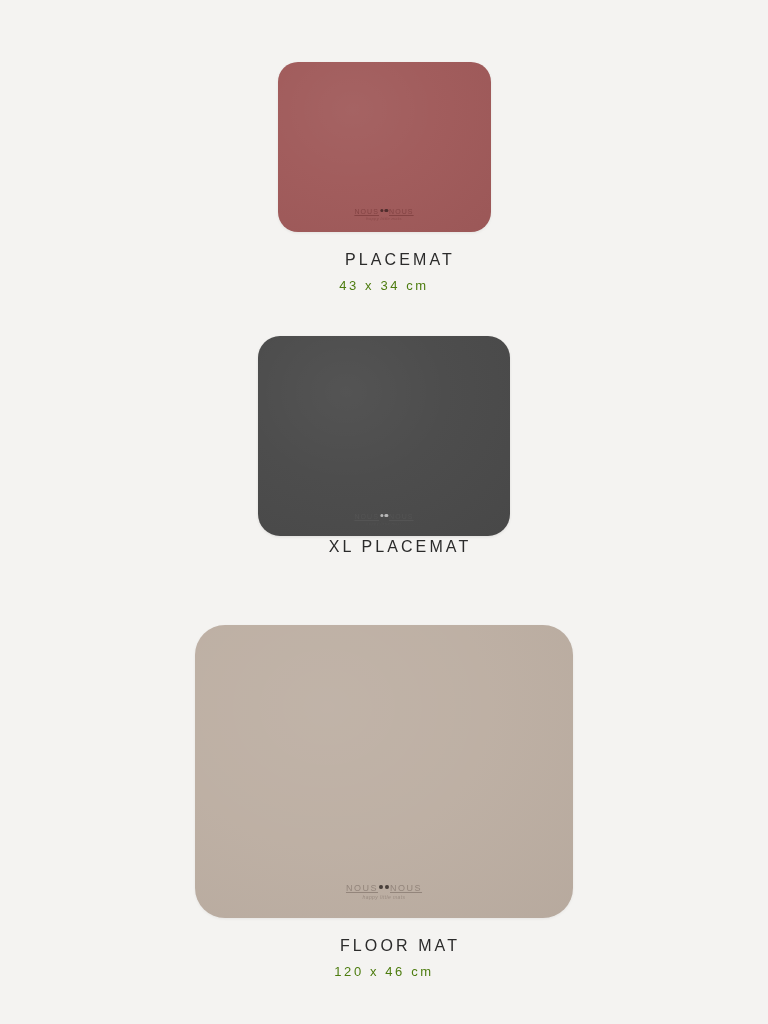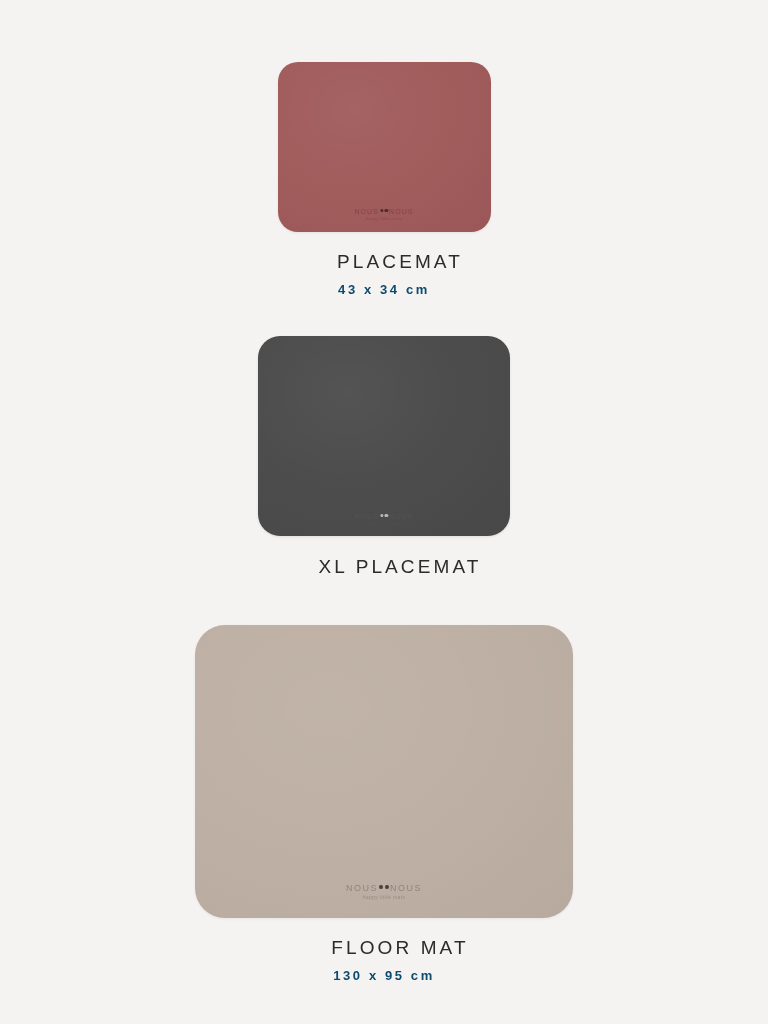--- a/index.html
+++ b/index.html
@@ -78,20 +78,21 @@
     display: flex;
     flex-direction: column;
     align-items: center;
     line-height: 1;
     z-index: 2;
   }
   .mat-logo-wordmark {
     display: flex;
     align-items: flex-start;
     white-space: nowrap;
+    text-decoration: underline;
   }
   .mat-logo-text {
     font-size: 7px;
     letter-spacing: 1.1px;
     font-weight: 400;
   }
   .mat-logo-face {
     position: relative;
     display: inline-block;
     width: 9px;
@@ -130,33 +131,33 @@
   .mat-floor-mat .mat-logo-face { width: 11px; height: 9px; }
   .mat-floor-mat .mat-logo-face .eye { width: 4.2px; height: 4.8px; }
   .mat-floor-mat .mat-logo-tagline { font-size: 5px; }
 
   
   .caption {
     text-align: center;
     width: 100%;
   }
   .caption-title {
-    font-size: 19px;
+    font-size: 16px;
     letter-spacing: 3.1px;
     color: #2b2b2b;
     font-weight: 400;
     margin: 0;
     white-space: nowrap;
     padding-left: 32px;
   }
   .caption-size {
     font-size: 13px;
     letter-spacing: 2.6px;
-    color: #0c4a6e;
-    font-weight: 700;
+    color: #4d7c0f;
+    font-weight: 400;
     margin: 0;
     white-space: nowrap;
   }
 </style>
 </head>
 <body>
 
 <div class="page">
 
   <div class="product-group" style="top:62px;">
@@ -186,38 +187,38 @@
           <span class="mat-logo-text">NOUS</span>
           <span class="mat-logo-face">
             <span class="eye left"></span>
               <span class="eye right"></span>
           </span>
           <span class="mat-logo-text">NOUS</span>
         </div>
         <div class="mat-logo-tagline">happy little mats</div>
       </div>
     </div>
-    <div class="caption" style="margin-top:20px;">
+    <div class="caption" style="margin-top:2px;">
       <p class="caption-title">XL PLACEMAT</p>
     </div>
   </div>
 
   <div class="product-group" style="top:625px;">
     <div class="mat mat-floor-mat">
       <div class="mat-logo">
         <div class="mat-logo-wordmark">
           <span class="mat-logo-text">NOUS</span>
           <span class="mat-logo-face">
             <span class="eye left"></span>
               <span class="eye right"></span>
           </span>
           <span class="mat-logo-text">NOUS</span>
         </div>
         <div class="mat-logo-tagline">happy little mats</div>
       </div>
     </div>
     <div class="caption" style="margin-top:19px;">
       <p class="caption-title">FLOOR MAT</p>
-      <p class="caption-size" style="margin-top:9px;">130 x 95 cm</p>
+      <p class="caption-size" style="margin-top:9px;">120 x 46 cm</p>
     </div>
   </div>
 
 </div>
 
 </body></html>

